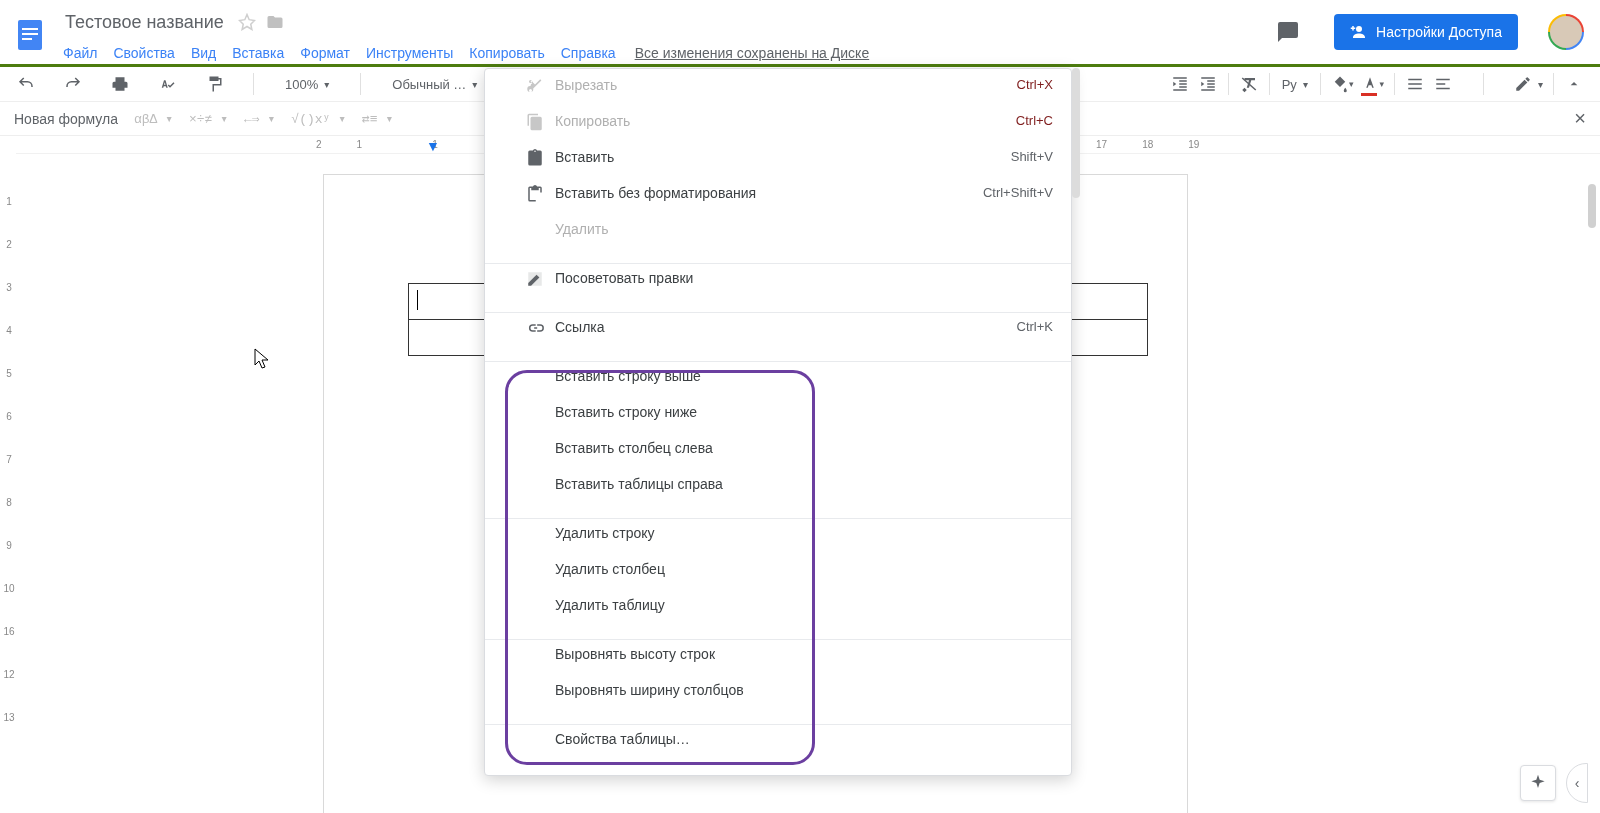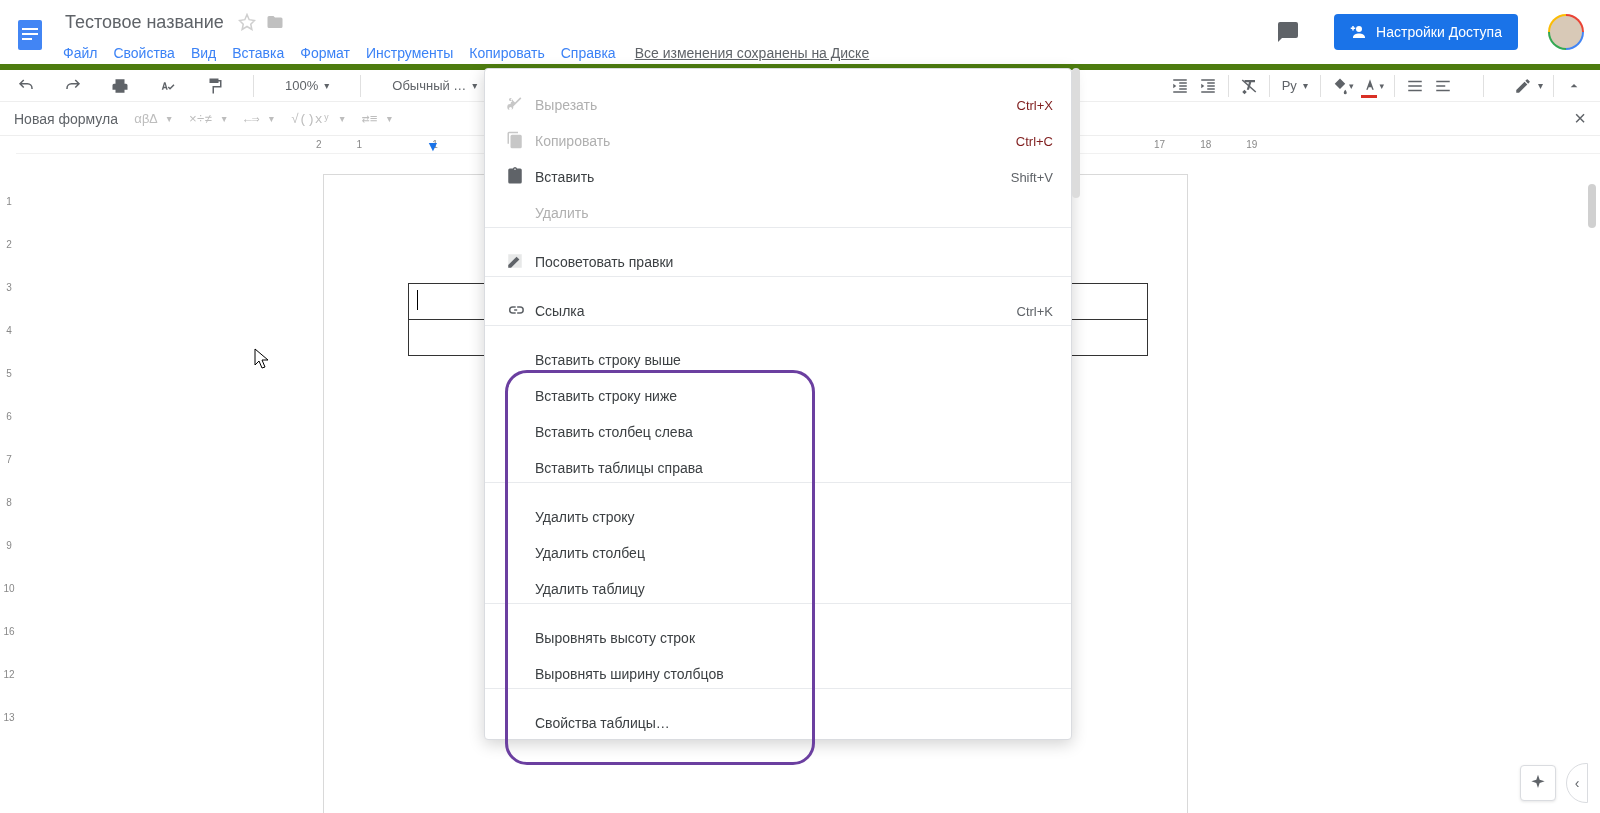--- a/index.html
+++ b/index.html
@@ -54,21 +54,21 @@
     display:flex; align-items:center; gap:8px;
     padding: 0 16px; height:36px; font-size:14px; font-weight:500;
   }
   .avatar {
     width:36px; height:36px; border-radius:50%;
     background: conic-gradient(#ea4335 0 90deg,#4285f4 90deg 180deg,#34a853 180deg 270deg,#fbbc05 270deg 360deg);
     padding:2px;
   }
   .avatar-inner{width:100%;height:100%;border-radius:50%;background:#d8c9b7;}
   .toolbar {
-    height:38px; border-top:6px solid #4d7c0f; border-bottom:1px solid #eee;
+    height:38px; border-top:3px solid #4d7c0f; border-bottom:1px solid #eee;
     display:flex; align-items:center; padding: 0 12px; gap:19px;
   }
   .tb { min-width:28px; height:28px; display:flex; align-items:center; justify-content:center; color:#5f6368; font-size:14px; padding:0 4px;}
   .tb-sep { width:1px; height:22px; background:#e0e0e0; margin:0 6px;}
   .tb-text { color:#5f6368; font-size:13px; padding:0 6px;}
   .tb-drop::after{content:"▾"; font-size:10px; margin-left:6px; color:#5f6368;}
   .toolbar-right{margin-left:auto; display:flex; align-items:center;}
   .formula-bar {
     height:34px; border-bottom:1px solid #eee; display:flex; align-items:center;
     padding:0 14px; gap:16px; color:#5f6368; font-size:14px;
@@ -97,22 +97,22 @@
   }
   .tbl td{border:1px solid #333; height:36px; padding:4px 8px;}
   .cursor-i{border-left:1.5px solid #000; height:20px; display:inline-block;}
   .context-menu{
     position:absolute; left:484px; top:68px; width:588px;
     background:#fff; border:1px solid #dadce0; border-radius:4px;
     box-shadow:0 4px 16px rgba(0,0,0,.18); z-index:50;
     padding:8px 0;
   }
   .cm-item{
-    display:flex; align-items:flex-end; height:36px; padding:0 18px 0 18px;
-    font-size:14px; color:#3c4043;
+    display:flex; align-items:flex-start; height:36px; padding:0 18px 0 18px;
+    font-size:14px; color:#3c4043;margin-left:20px;
   }
   .cm-item.disabled{color:#b0b0b0;}
   .cm-item .cm-icon{width:24px; display:flex; justify-content:center; color:#5f6368;}
   .cm-item.disabled .cm-icon{color:#c7c7c7;}
   .cm-item .cm-label{margin-left:8px;}
   .cm-item .cm-short{margin-left:auto; color:#5f6368; font-size:13px;}
   .cm-item.disabled .cm-short{color:#7f1d1d;}
   .cm-item.noicon .cm-icon{visibility:hidden;}
   .cm-sep{height:1px;background:#e8eaed;margin:6px 0;}
   .highlight-box{
@@ -295,21 +295,21 @@
   <span class="formula-close">×</span>
 </div>
 
 <div class="ruler-h">
   <div class="ticks" id="ruler-h-left">
       <span>2</span>
       <span>1</span>
       <span></span>
       <span>1</span>
     </div>
-  <div class="ticks" id="ruler-h-right" style="left:1138px;">
+  <div class="ticks" id="ruler-h-right" style="left:1080px;">
       <span>17</span>
       <span>18</span>
       <span>19</span>
     </div>
   <div class="marker">▼</div>
 </div>
 
 <div class="workspace">
   <div class="ruler-v" id="ruler-v">
       <div class="vt"></div>
@@ -364,20 +364,29 @@
   </div>
   <div class="cm-item">
     <span class="cm-icon">
         <svg width="18" height="18" viewBox="0 0 24 24">
           <path fill="currentColor" d="M19 2h-4.18A3 3 0 0012 0a3 3 0 00-2.82 2H5a2 2 0 00-2 2v16a2 2 0 002 2h14a2 2 0 002-2V4a2 2 0 00-2-2zm-7 0a1 1 0 110 2 1 1 0 010-2z"></path>
         </svg>
       </span>
     <span class="cm-label">Вставить</span>
     <span class="cm-short">Shift+V</span>
   </div>
+  <div class="cm-item">
+    <span class="cm-icon">
+        <svg width="18" height="18" viewBox="0 0 24 24">
+          <path fill="currentColor" d="M19 2h-4.18A3 3 0 0012 0a3 3 0 00-2.82 2H5a2 2 0 00-2 2v16a2 2 0 002 2h8v-2H5V4h2v3h10V4h2v6h2V4a2 2 0 00-2-2z"></path>
+        </svg>
+      </span>
+    <span class="cm-label">Вставить без форматирования</span>
+    <span class="cm-short">Ctrl+Shift+V</span>
+  </div>
   <div class="cm-item disabled noicon">
     <span class="cm-icon"></span>
     <span class="cm-label">Удалить</span>
   </div>
   <div class="cm-sep"></div>
   <div class="cm-item">
     <span class="cm-icon">
         <svg width="18" height="18" viewBox="0 0 24 24">
           <path fill="currentColor" d="M3 3h18v18H3z" opacity=".15"></path>
           <path fill="currentColor" d="M3 17.25V21h3.75L17.81 9.94l-3.75-3.75L3 17.25z"></path>

